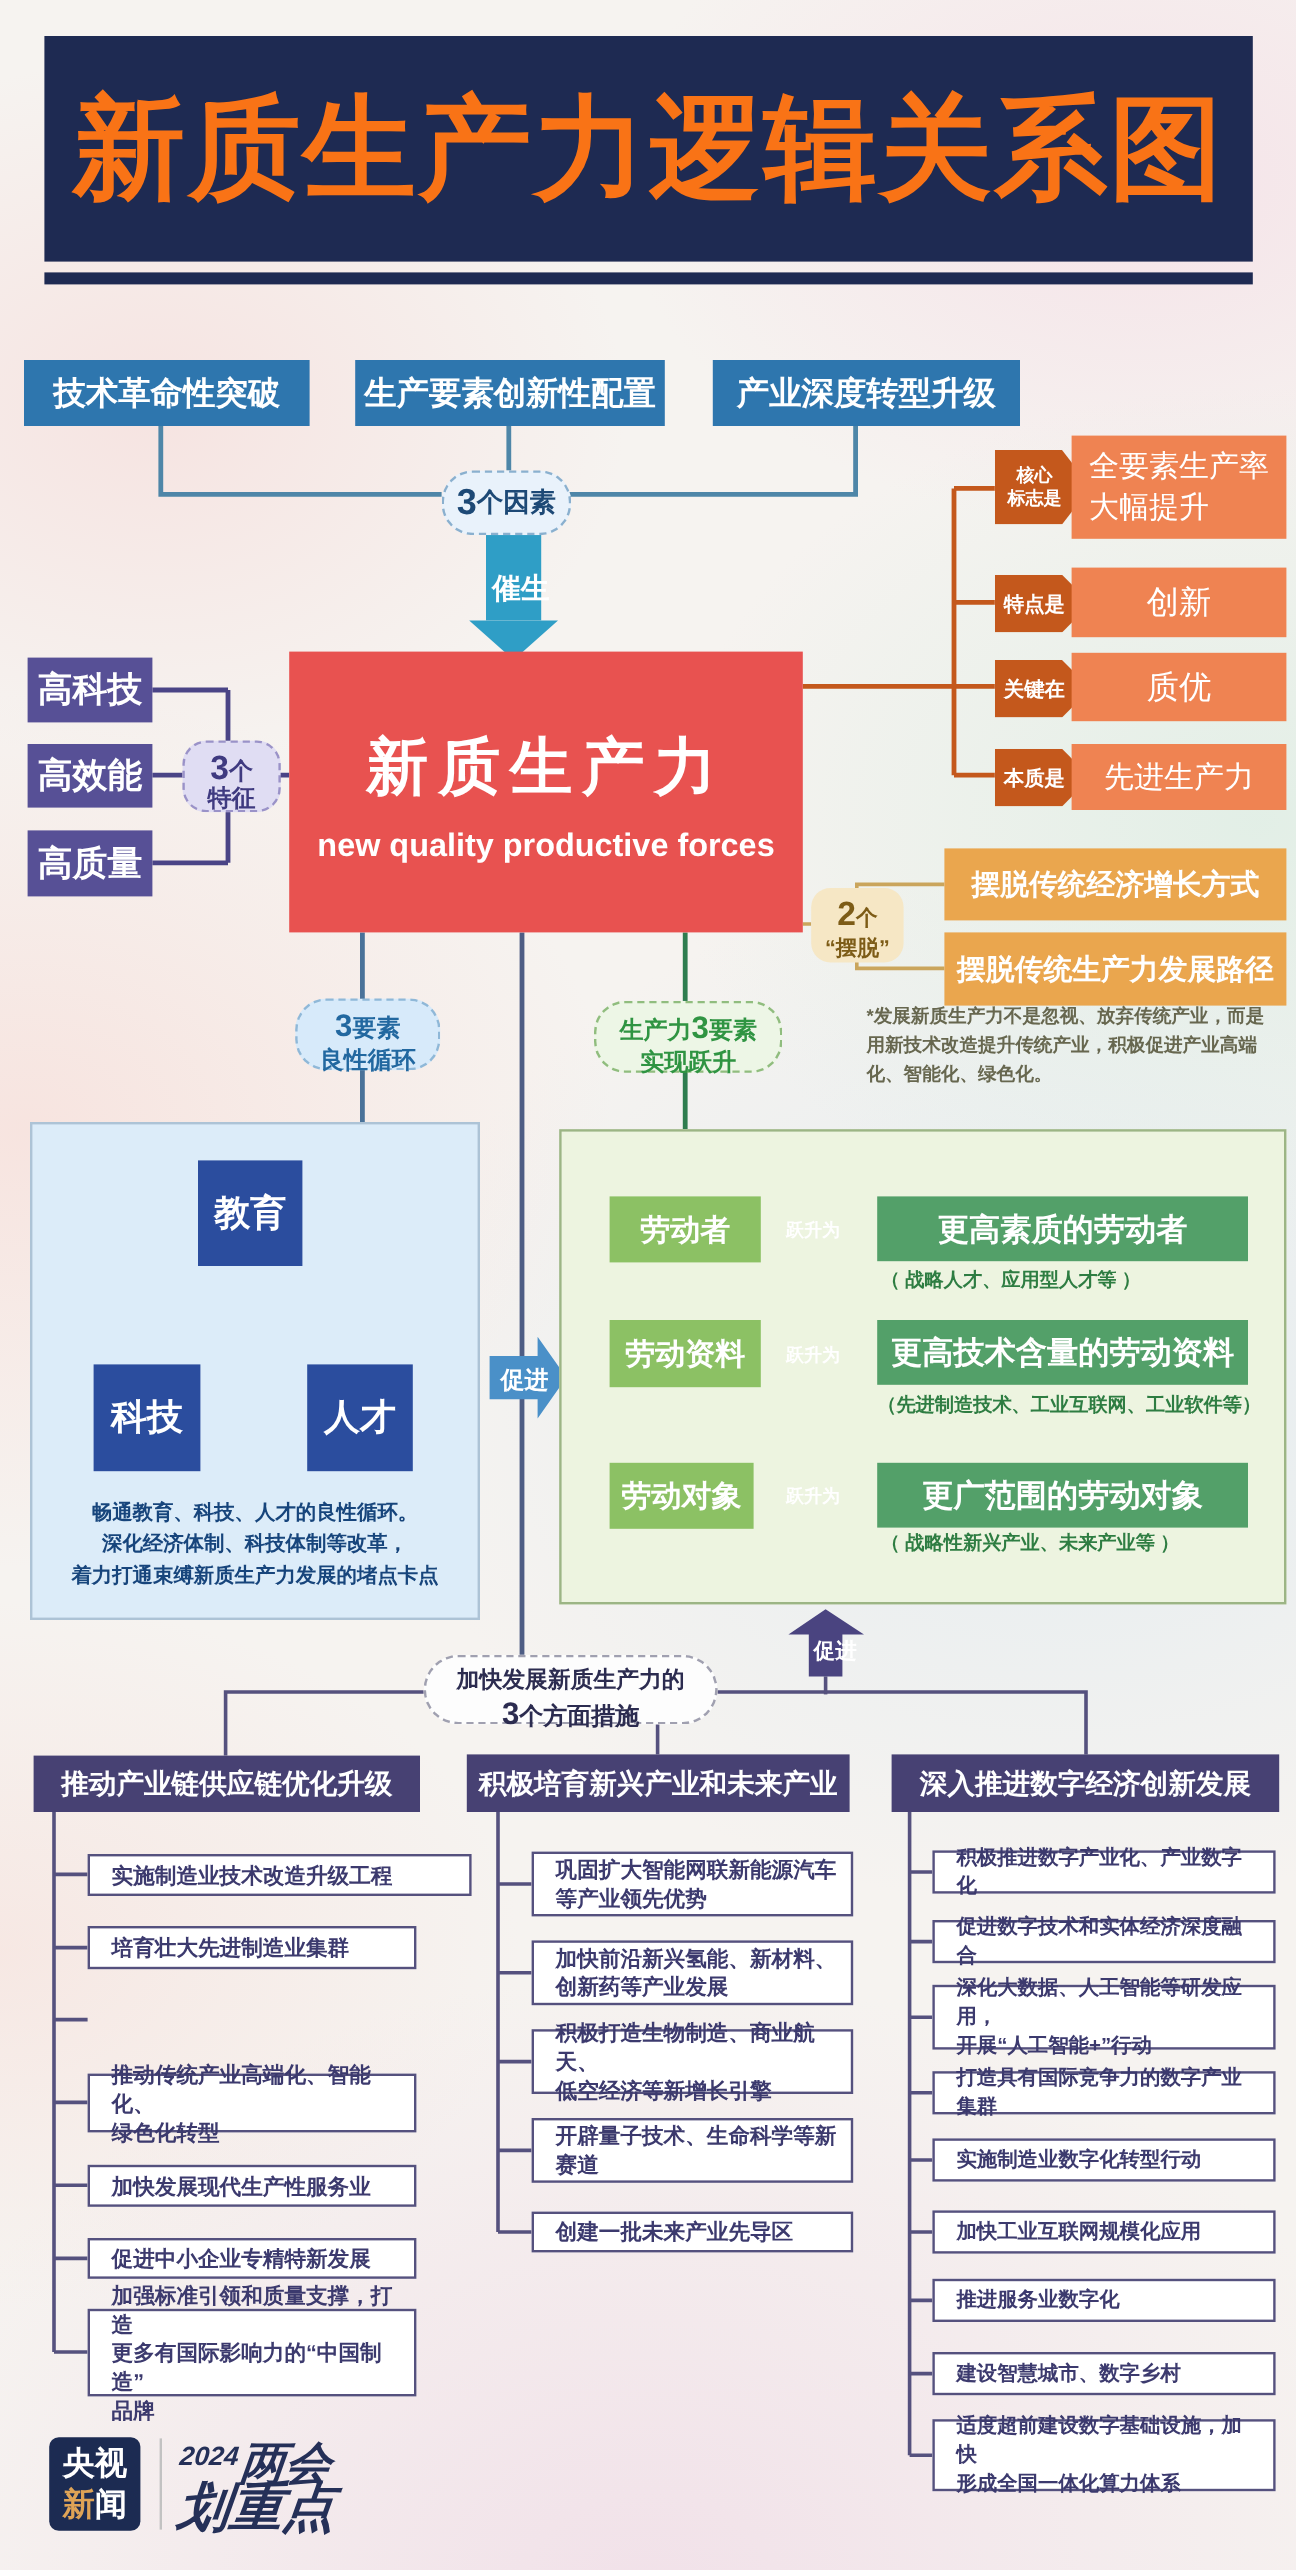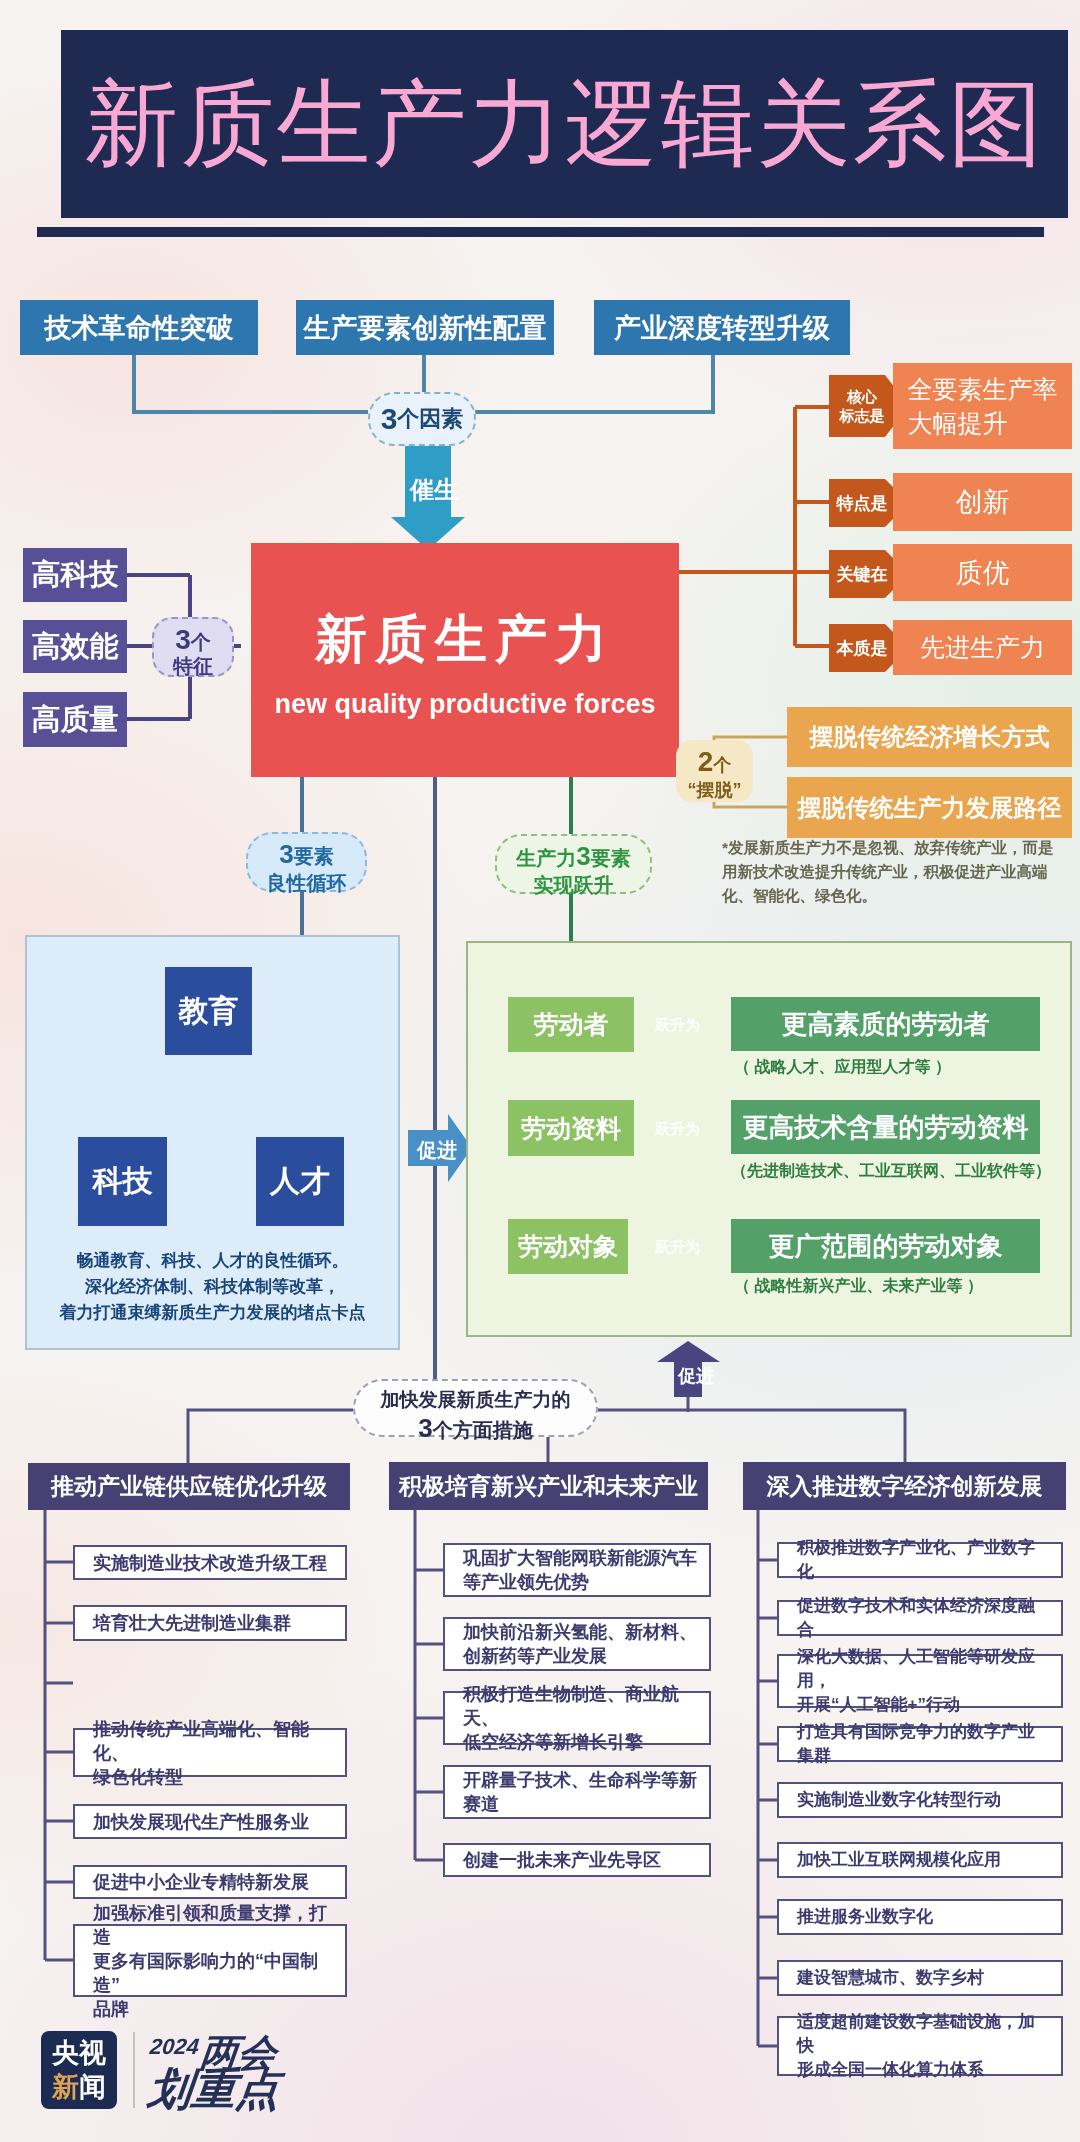--- a/index.html
+++ b/index.html
@@ -9,21 +9,21 @@
       radial-gradient(ellipse 620px 420px at 88% 7%, rgba(244,214,226,.55), transparent 70%),
       radial-gradient(ellipse 700px 520px at 97% 32%, rgba(213,236,224,.6), transparent 70%),
       radial-gradient(ellipse 800px 620px at 82% 54%, rgba(213,231,240,.55), transparent 70%),
       radial-gradient(ellipse 700px 520px at 2% 44%, rgba(248,213,207,.5), transparent 70%),
       radial-gradient(ellipse 560px 420px at 12% 16%, rgba(246,215,213,.55), transparent 70%),
       radial-gradient(ellipse 900px 720px at 50% 101%, rgba(238,213,228,.6), transparent 72%),
       radial-gradient(ellipse 620px 420px at 0% 76%, rgba(247,221,215,.5), transparent 70%),
       #f6f3f0;}
   .abs{position:absolute;}
   .flex{display:flex;align-items:center;justify-content:center;}
-  .banner{background:#1e2a52;color:#f9a8d4;font-weight:normal;margin-left:24px;}
+  .banner{background:#1e2a52;color:#f97316;font-weight:bold;}
   .bluebox{background:#2e76ae;color:#fff;font-weight:bold;font-size:27px;}
   .pill{border-radius:26px;text-align:center;font-weight:bold;}
   .dash{border:2px dashed;}
   .redbox{background:#e85250;color:#fff;text-align:center;}
   .purplebox{background:#575096;color:#fff;font-weight:bold;font-size:29px;}
   .tag{background:#c4581c;color:#fff;font-weight:bold;text-align:center;
        clip-path:polygon(0 0,70% 0,100% 50%,70% 100%,0 100%);}
   .val{background:#ef8352;color:#fff;font-weight:normal;font-size:25px;}
   .amber{background:#eaa64e;color:#fff;font-weight:bold;font-size:24px;}
   .note{color:#67674f;font-size:15.5px;font-weight:600;line-height:24px;white-space:pre-line;}
@@ -129,21 +129,21 @@
   <div class="abs bluebox flex" style="left:594px;top:300px;width:256px;height:55px;">
     <span>产业深度转型升级</span>
     </div>
 
   <div class="abs pill dash flex" style="left:368px;top:392px;width:104px;height:50px;background:#e9f2fb;border-color:#8ab0cf;color:#1d4976;">
     <span style="font-size:30px;">3</span>
       <span style="font-size:22px;">个因素</span>
   </div>
   <div class="abs arrlabel" style="left:398px;top:474px;width:60px;font-size:24px;">催生</div>
 
-  <div class="abs redbox" style="left:251px;top:543px;width:428px;height:234px;text-align:center;">
+  <div class="abs redbox" style="left:241px;top:543px;width:428px;height:234px;text-align:center;">
     <div style="margin-top:62px;font-size:52px;font-weight:bold;letter-spacing:8px;">新质生产力</div>
     <div style="margin-top:14px;font-size:27px;font-weight:bold;">new quality productive forces</div>
   </div>
 
   <div class="abs purplebox flex" style="left:23px;top:548px;width:104px;height:54px;">
     <span>高科技</span>
     </div>
   <div class="abs purplebox flex" style="left:23px;top:620px;width:104px;height:53px;">
     <span>高效能</span>
     </div>
@@ -263,21 +263,21 @@
   <div class="abs hdr flex" style="left:28px;top:1463px;width:322px;height:47px;">
     <span>推动产业链供应链优化升级</span>
     </div>
   <div class="abs hdr flex" style="left:389px;top:1462px;width:319px;height:48px;">
     <span>积极培育新兴产业和未来产业</span>
     </div>
   <div class="abs hdr flex" style="left:743px;top:1462px;width:323px;height:48px;">
     <span>深入推进数字经济创新发展</span>
     </div>
 
-  <div class="abs item" style="left:73px;top:1545px;width:274px;height:35px;box-sizing:border-box;"><span class="multi">实施制造业技术改造升级工程</span></div>
+  <div class="abs item" style="left:73px;top:1545px;width:320px;height:35px;box-sizing:border-box;"><span class="multi">实施制造业技术改造升级工程</span></div>
   <div class="abs item" style="left:73px;top:1605px;width:274px;height:36px;box-sizing:border-box;"><span class="multi">培育壮大先进制造业集群</span></div>
   <div class="abs item" style="left:73px;top:1728px;width:274px;height:49px;box-sizing:border-box;"><span class="multi">推动传统产业高端化、智能化、
 绿色化转型</span></div>
   <div class="abs item" style="left:73px;top:1804px;width:274px;height:35px;box-sizing:border-box;"><span class="multi">加快发展现代生产性服务业</span></div>
   <div class="abs item" style="left:73px;top:1865px;width:274px;height:34px;box-sizing:border-box;"><span class="multi">促进中小企业专精特新发展</span></div>
   <div class="abs item" style="left:73px;top:1924px;width:274px;height:73px;box-sizing:border-box;"><span class="multi">加强标准引领和质量支撑，打造
 更多有国际影响力的“中国制造”
 品牌</span></div>
 
   <div class="abs item" style="left:443px;top:1543px;width:268px;height:54px;box-sizing:border-box;"><span class="multi">巩固扩大智能网联新能源汽车

